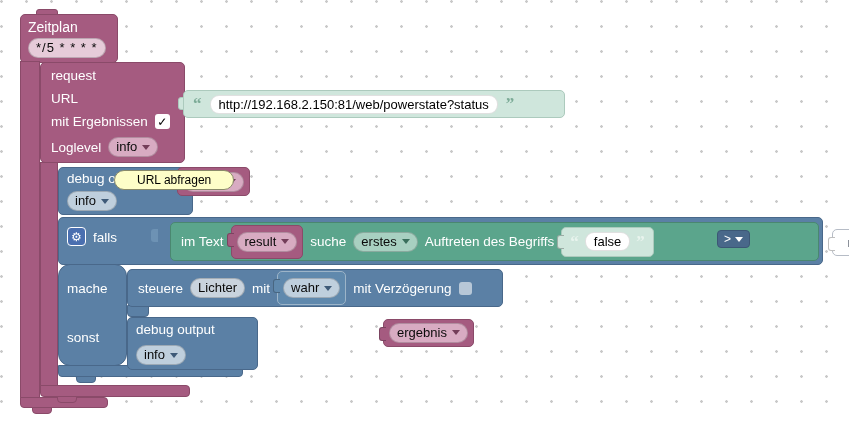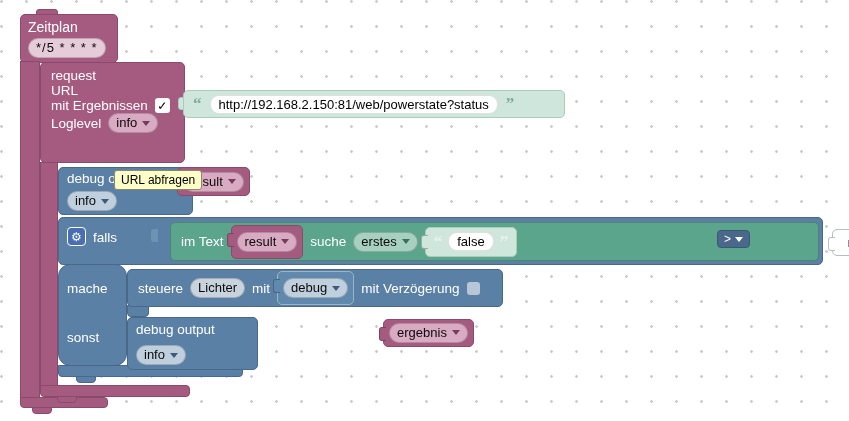--- a/index.html
+++ b/index.html
@@ -37,42 +37,42 @@
   .vmint{background:#cfe6dc;border:1px solid #accabd;}
   .vwhite{background:#ffffff;border:1px solid #b6bcc6;}
   .quote{font-family:"Liberation Serif",serif;font-weight:bold;font-size:17px;line-height:10px;}
   .q-green{color:#7cab97;}
   .q-pale{color:#e9f4ee;}
   .field{background:#fff;border:1px solid rgba(0,0,0,.12);border-radius:9px;padding:1px 8px;white-space:nowrap;color:#000;}
   .checkbox{width:15px;height:15px;background:#fff;border-radius:3px;display:inline-flex;
         align-items:center;justify-content:center;font-size:12px;color:#000;}
   .checkbox-empty{width:13px;height:13px;background:#b7c7d7;border-radius:3px;}
   .notch{border-radius:0 0 4px 4px;}
-  .tooltip{background:#fefec8;border:1px solid #8a8a6a;border-radius:3px;padding:2px 6px;
+  .tooltip{background:#fefec8;border:1px solid #8a8a6a;border-radius:10px;padding:2px 22px;
         font-size:12px;color:#000;white-space:nowrap;z-index:9;}
   .gear{width:19px;height:19px;background:#4a6fb0;border:1.5px solid #fff;border-radius:4px;
         display:inline-flex;align-items:center;justify-content:center;color:#fff;font-size:12px;line-height:1;}
 </style>
 </head>
 <body>
 
 <div id="canvas">
 
   
   <div class="abs pink notch" style="left:36px;top:9px;width:22px;height:8px;border-radius:3px 3px 0 0;"></div>
   <div class="abs pink block" style="left:20px;top:14px;width:98px;height:49px;padding:4px 7px;">
     <div class="wlabel" style="font-size:14px;">Zeitplan</div>
     <div class="pill" style="background:#e6cbd9;margin-top:3px;letter-spacing:1px;">*/5 * * * *</div>
   </div>
   <div class="abs pink" style="left:20px;top:61px;width:20px;height:337px;"></div>
   <div class="abs pink" style="left:20px;top:397px;width:88px;height:11px;border-radius:0 4px 4px 4px;"></div>
   <div class="abs pink notch" style="left:32px;top:407px;width:20px;height:7px;"></div>
 
   
-  <div class="abs pink block" style="left:40px;top:62px;width:145px;height:101px;padding:5px 10px;display:flex;flex-direction:column;">
+  <div class="abs pink block" style="left:40px;top:62px;width:145px;height:101px;padding:5px 10px;display:flex;flex-direction:column;justify-content:space-between;">
     <div class="wlabel">request</div>
     <div class="wlabel">URL</div>
     <div class="row">
       <span class="wlabel">mit Ergebnissen</span>
       <span class="checkbox">
           <span>✓</span>
         </span>
     </div>
     <div class="row">
       <span class="wlabel">Loglevel</span>
@@ -128,20 +128,21 @@
       <span class="pill pill-pink">
           <span>result</span>
           <span class="chev chev-pink"></span>
         </span>
     </span>
     <span class="wlabel">suche</span>
     <span class="pill pill-green">
         <span>erstes</span>
         <span class="chev chev-green"></span>
       </span>
+    <span class="wlabel">Auftreten des Begriffs</span>
     <span class="value-block vmint row" style="height:28px;gap:6px;padding:0 8px;">
       <span class="quote q-pale">“</span>
       <span class="field">false</span>
       <span class="quote q-pale">”</span>
     </span>
   </div>
 
   
   <div class="abs row" style="left:717px;top:230px;background:#49688a;border:1px solid #3c5775;border-radius:4px;padding:1px 6px;gap:4px;">
     <span style="color:#fff;font-size:12px;">&gt;</span>
@@ -160,21 +161,21 @@
   <div class="abs blue" style="left:58px;top:365px;width:185px;height:12px;border-radius:0 4px 4px 4px;"></div>
   <div class="abs blue notch" style="left:76px;top:376px;width:20px;height:7px;"></div>
 
   
   <div class="abs blue block row" style="left:127px;top:269px;width:376px;height:38px;padding:0 10px;">
     <span class="wlabel">steuere</span>
     <span class="pill pill-gray">Lichter</span>
     <span class="wlabel">mit</span>
     <span class="value-block" style="background:#6089ad;border:1px solid #9cb4c8;height:28px;">
       <span class="pill pill-blue">
-          <span>debug</span>
+          <span>wahr</span>
           <span class="chev chev-blue"></span>
         </span>
     </span>
     <span class="wlabel">mit Verzögerung</span>
     <span class="checkbox-empty"></span>
   </div>
 
   
   <div class="abs blue block" style="left:127px;top:317px;width:131px;height:53px;padding:4px 8px;display:flex;flex-direction:column;justify-content:space-between;">
     <div class="wlabel">debug output</div>

